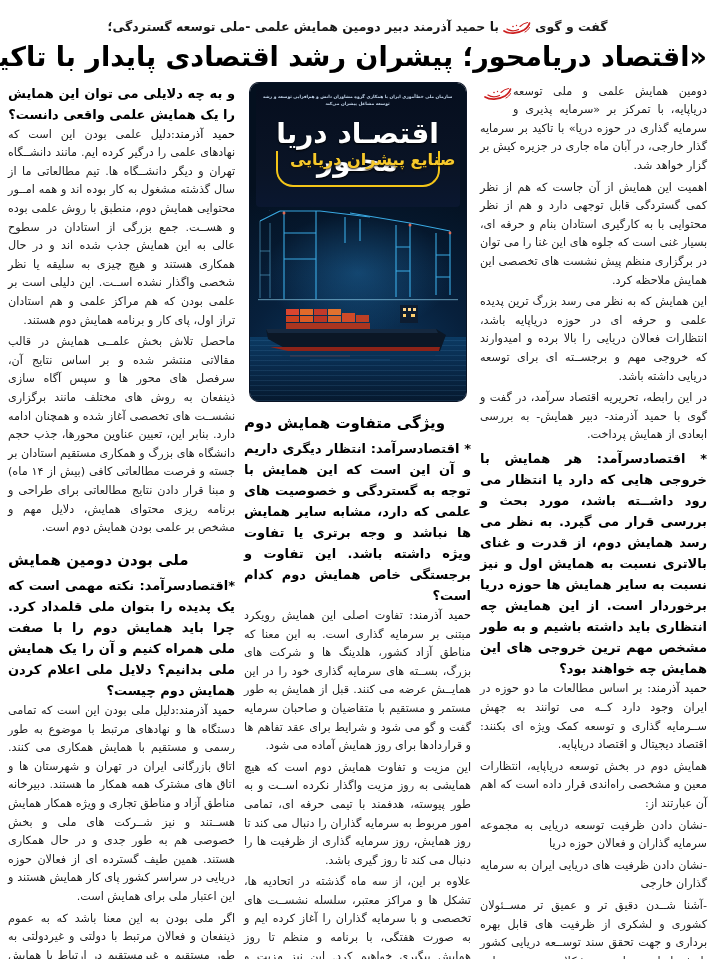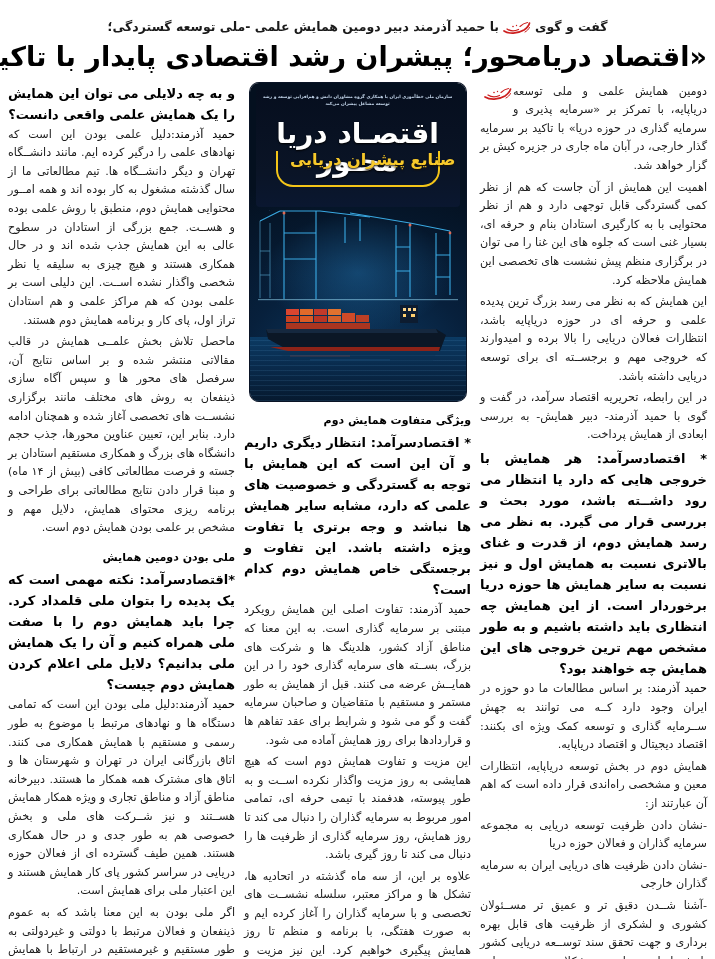--- a/index.html
+++ b/index.html
@@ -82,23 +82,23 @@
   .a{
     font-weight:400;
     color:#1c1c1c;
     font-size:11.2px;
     line-height:1.66;
     text-align:justify;
     margin:0 0 3px 0;
   }
   .a .who{font-weight:400;color:#000;}
   .sub{
-    text-align:right;
+    text-align:left;
     font-weight:800;
-    font-size:11px;
+    font-size:15px;
     color:#000;
     margin:12px 0 4px 0;
     line-height:1.4;
   }
 
   
   .poster-wrap{
     width:100%;
     margin:0 0 8px 0;
     display:flex;

